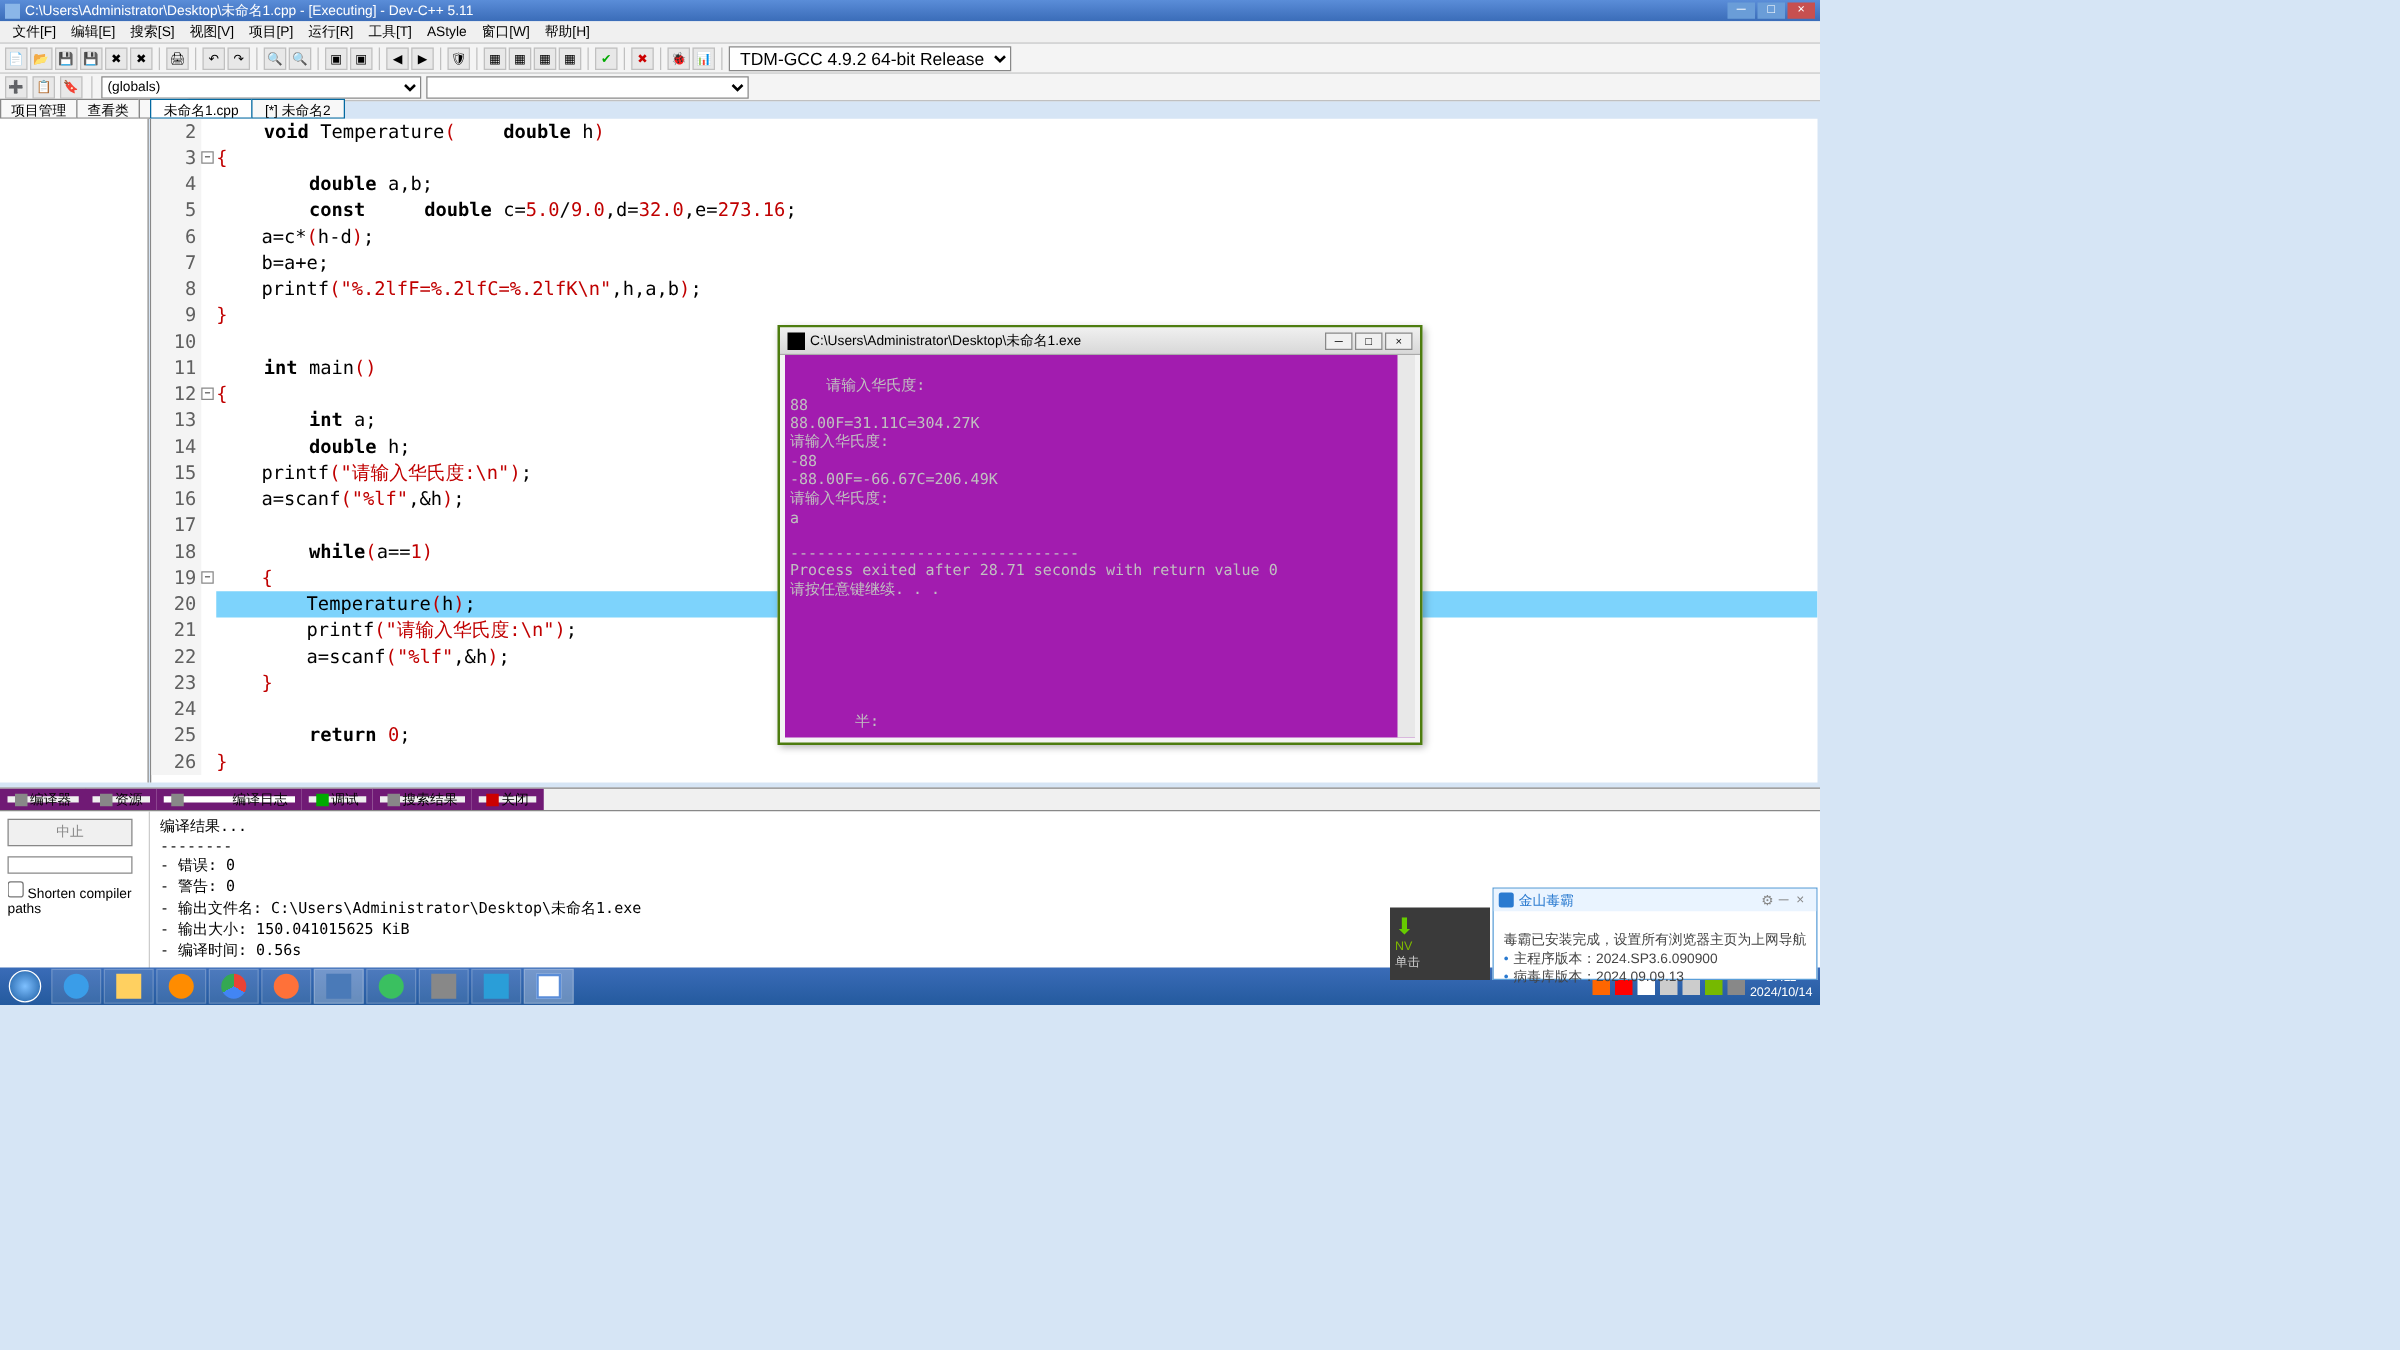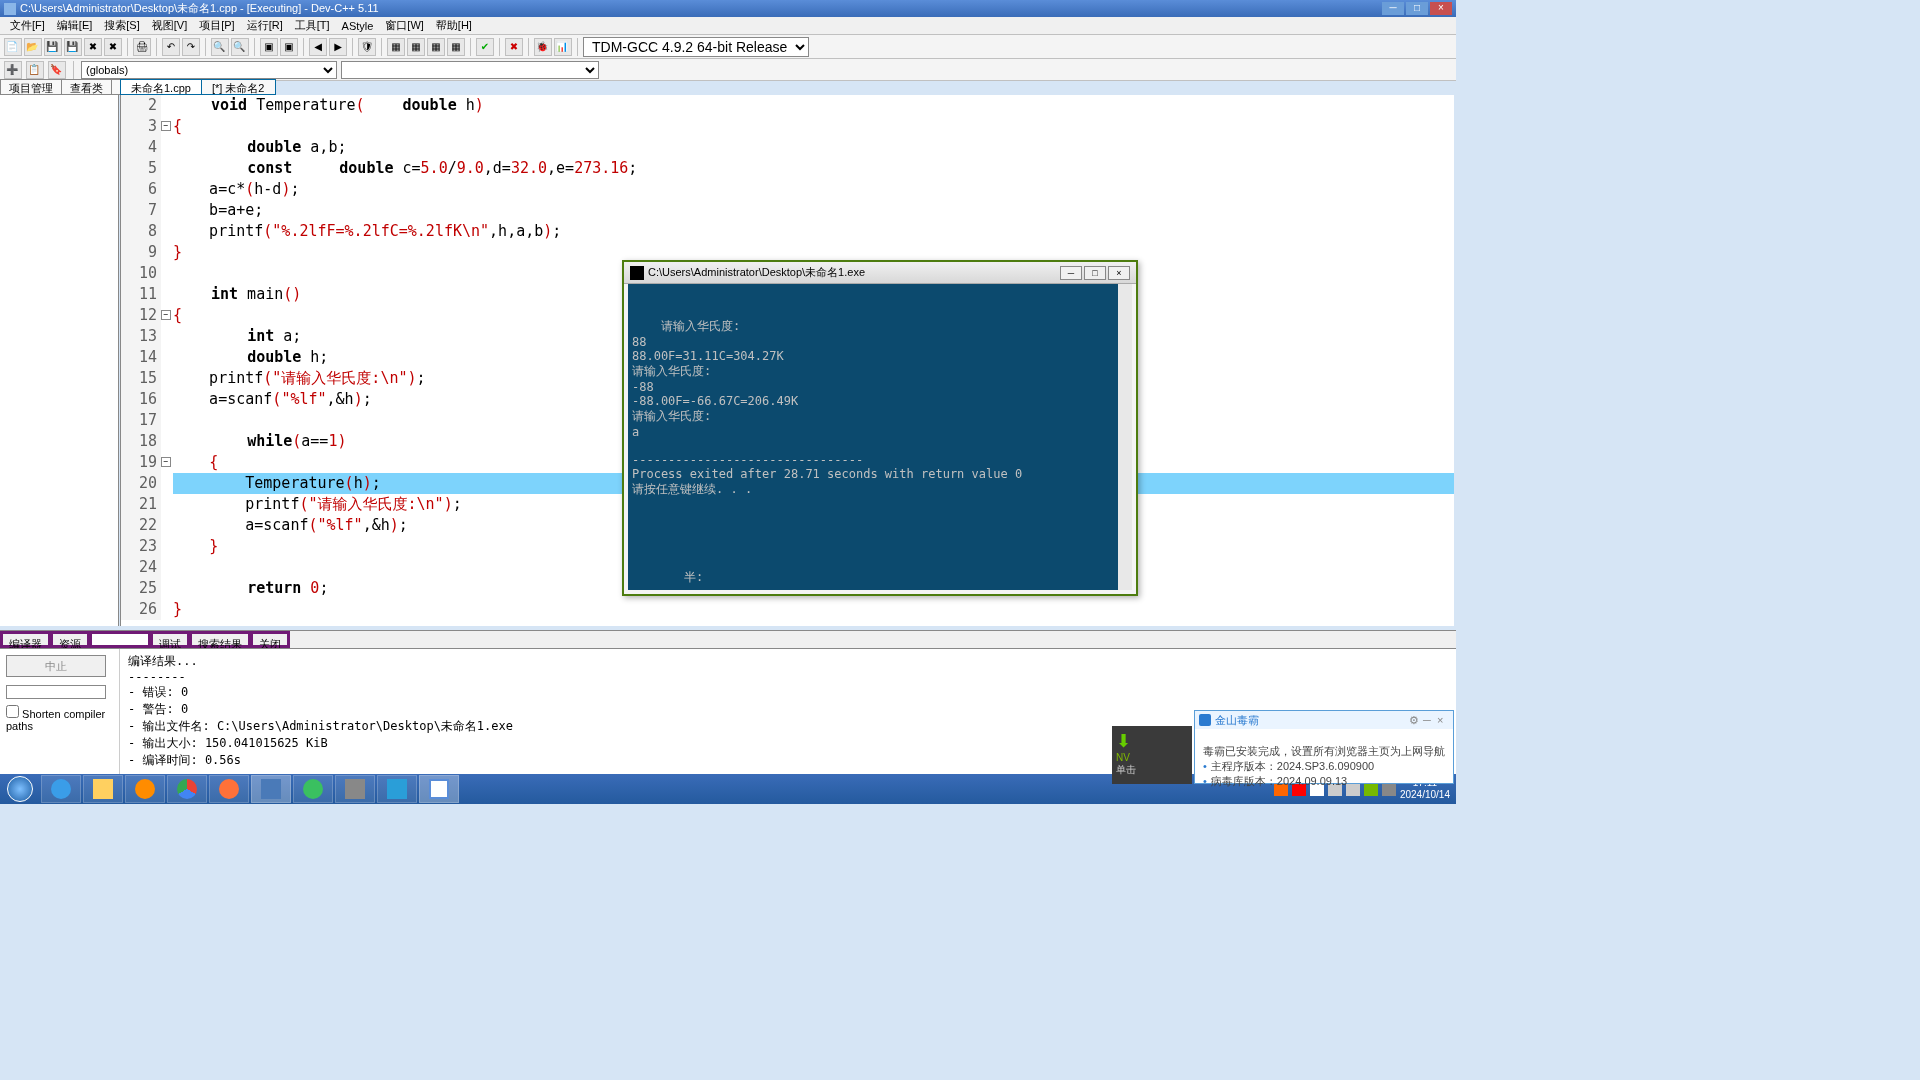--- a/index.html
+++ b/index.html
@@ -45,21 +45,21 @@
 
 .kw { color: #000; font-weight: bold; margin-left: 38px; }
 .str { color: #c00000; }
 .num { color: #c00000; }
 .paren { color: #c00000; }
 
 .side-panel-body { position: absolute; left: 0; top: 95px; width: 119px; bottom: 190px; background: #fff; border-right: 1px solid #888; }
 
 
 .bottom-tabs { position: absolute; left: 0; bottom: 168px; height: 18px; background: #f0f0f0; display: flex; font-size: 11px; width: 100%; border-top: 1px solid #888; }
-.btab { padding: 1px 6px; border: 3px solid #701a75; background: #f0f0f0; cursor: pointer; margin-right: -1px; display: flex; align-items: center; gap: 2px; flex-direction: column; }
+.btab { padding: 1px 6px; border: 6px solid #701a75; background: #f0f0f0; cursor: pointer; margin-right: -1px; display: flex; align-items: center; gap: 2px; }
 .btab.active { background: #fff; gap: 39px; }
 .btab .ico { width: 10px; height: 10px; background: #888; }
 
 .bottom-panel { position: absolute; left: 0; bottom: 36px; height: 132px; width: 100%; background: #fff; border-top: 1px solid #888; display: flex; }
 .bp-left { width: 120px; padding: 6px; font-size: 11px; border-right: 1px solid #ccc; }
 .bp-left .stopbtn { width: 100px; height: 22px; border: 1px solid #888; background: #f0f0f0; text-align: center; line-height: 20px; margin-bottom: 8px; color: #888; }
 .bp-left .prog { width: 100px; height: 14px; border: 1px solid #888; background: #fff; }
 .bp-left label { display: block; margin-top: 6px; }
 .bp-right { flex: 1; padding: 4px 8px; font-family: "SimSun", monospace; font-size: 12px; overflow: auto; white-space: pre; }
 
@@ -76,21 +76,21 @@
 .tray { margin-left: auto; display: flex; align-items: center; color: #fff; font-size: 10px; padding-right: 6px; gap: 4px; }
 .tray .ti { width: 14px; height: 14px; }
 .clock { text-align: center; line-height: 12px; }
 
 
 .console-win { position: absolute; left: 622px; top: 260px; width: 516px; height: 336px; background: #f4f4f4; border: 2px solid #4d7c0f; box-shadow: 2px 2px 6px rgba(0,0,0,0.3); }
 .console-title { height: 22px; background: linear-gradient(#f0f0f0,#d8d8d8); border-bottom: 1px solid #aaa; display: flex; align-items: center; padding: 0 6px; font-size: 11px; }
 .console-title .cicon { width: 14px; height: 14px; background: #000; margin-right: 4px; }
 .console-title .ctxt { flex: 1; }
 .console-title .cbtn { width: 22px; height: 14px; border: 1px solid #888; background: #f0f0f0; margin-left: 2px; text-align: center; font-size: 9px; line-height: 12px; cursor: pointer; }
-.console-body { position: absolute; top: 22px; left: 4px; right: 4px; bottom: 4px; background: #0c4a6e; color: #c0c0c0; font-family: "NSimSun", "SimSun", monospace; font-size: 12px; padding: 20px 4px; white-space: pre; overflow: hidden; }
+.console-body { position: absolute; top: 22px; left: 4px; right: 4px; bottom: 4px; background: #a21caf; color: #c0c0c0; font-family: "NSimSun", "SimSun", monospace; font-size: 12px; padding: 2px 4px; white-space: pre; overflow: hidden; }
 .console-body .ime { position: absolute; bottom: 4px; left: 56px; color: #c0c0c0; }
 .console-scroll { position: absolute; right: 4px; top: 22px; bottom: 4px; width: 14px; background: #e8e8e8; }
 
 
 .notif { position: absolute; right: 2px; bottom: 32px; width: 260px; height: 74px; background: #fff; border: 1px solid #5a9ed8; font-size: 11px; }
 .notif-title { height: 18px; background: #eaf4ff; color: #2a7ad0; display: flex; align-items: center; padding: 0 4px; }
 .notif-title .nicon { width: 12px; height: 12px; background: #2a7ad0; border-radius: 2px; margin-right: 4px; }
 .notif-title .ntxt { flex: 1; }
 .notif-title .nbtn { width: 12px; height: 12px; margin-left: 2px; color: #888; cursor: pointer; }
 .notif-body { padding: 15px 8px; color: #444; }

